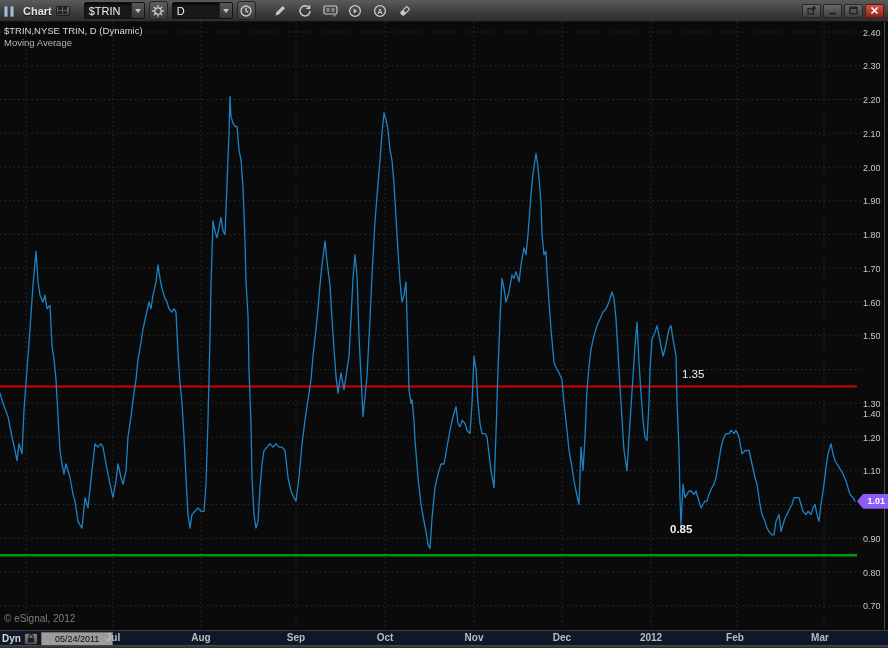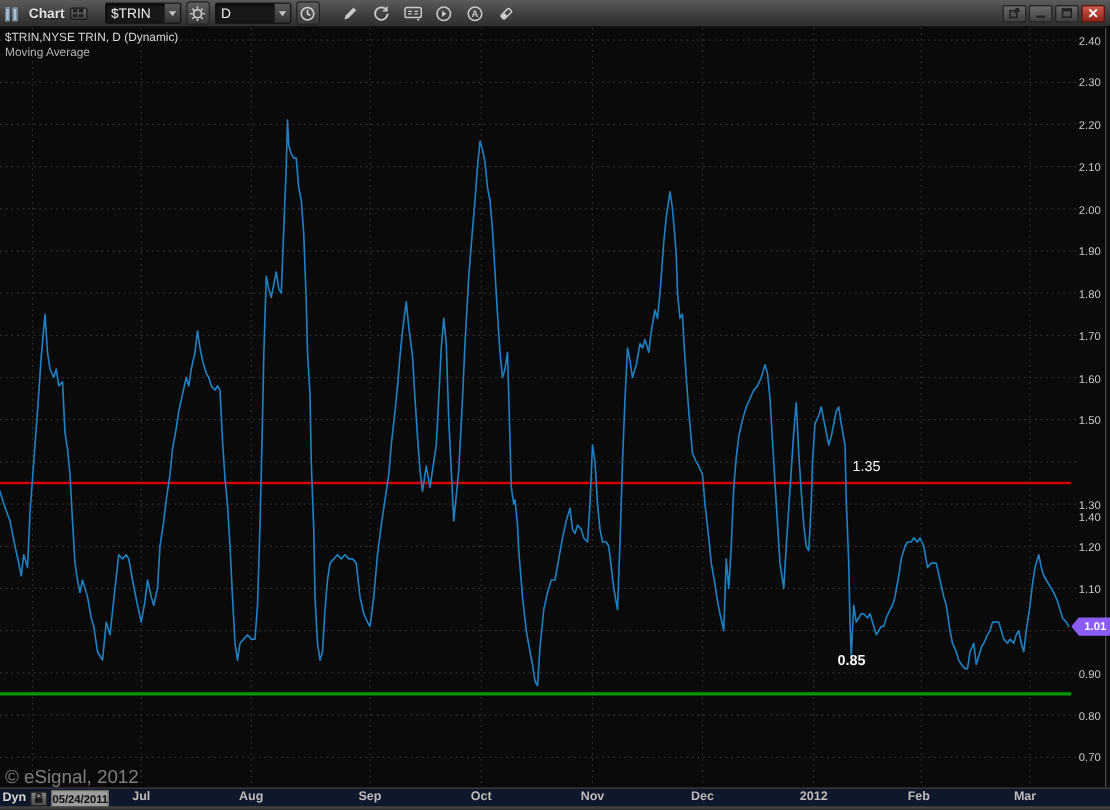--- a/index.html
+++ b/index.html
@@ -33,41 +33,41 @@
   .winbtns { display:flex; gap:2px; margin-right:4px; }
   .winbtn { width:19px; height:14px; border:1px solid #252525; border-radius:2px;
             background:linear-gradient(#6a6a6a,#404040); display:flex; align-items:center; justify-content:center; }
   .winbtn.close { background:linear-gradient(#d0584a,#8e2418); border-color:#5d150d; }
 
   
   svg.chart { position:absolute; left:0; top:0; z-index:1; }
   .overlay { position:absolute; z-index:5; }
   .title1 { left:4px; top:25px; color:#d8d8d8; font-size:9.5px; }
   .title2 { left:4px; top:37px; color:#b4b4b4; font-size:9.5px; }
-  .copyright { left:4px; top:613px; color:#7e7e7e; font-size:15px; }
+  .copyright { left:4px; top:613px; color:#7e7e7e; font-size:10px; }
   .hline-label { position:absolute; color:#f2f2f2; font-size:11.5px; z-index:6; }
 
   
   .yaxis { position:absolute; left:857px; top:22px; width:31px; height:608px; z-index:4; }
   .ytick { position:absolute; left:6px; color:#c9c9c9; font-size:9px; }
   .axis-border { position:absolute; left:884px; top:22px; width:1px; height:608px; background:#4a4a4a; z-index:4; }
   .price-tag { position:absolute; left:857px; width:31px; height:15px; background:#1377d4;
                clip-path:polygon(0 50%, 20% 0, 100% 0, 100% 100%, 20% 100%);
                color:#fff; font-size:9px; font-weight:bold; display:flex; align-items:center;
                justify-content:flex-end; padding-right:3px; z-index:7; }
 
   
   .bottombar { position:absolute; left:0; top:630px; width:888px; height:15px; background:#0f172a;
                border-top:1px solid #3f3f3f; z-index:20; }
   .bb-left { position:absolute; left:2px; top:0; height:15px; display:flex; align-items:center; gap:3px; }
   .bb-mode { color:#d6d6d6; font-size:10px; font-weight:bold; }
   .bb-lock { width:14px; height:12px; border-radius:2px; background:linear-gradient(#858585,#4d4d4d);
              border:1px solid #222; display:flex; align-items:center; justify-content:center; }
-  .bb-date { background:#9d9d9d; color:#0b0b0b; font-size:9px; font-weight:bold;
-             padding:1px 0; border:1px solid #6f6f6f; }
+  .bb-date { background:#9d9d9d; color:#0b0b0b; font-size:9px; font-weight:normal;
+             padding:1px 13px; border:1px solid #6f6f6f; }
   .month { position:absolute; top:1px; transform:translateX(-50%); color:#bcbcbc;
            font-size:10px; font-weight:bold; }
   .bottom-strip { position:absolute; left:0; top:645px; width:888px; height:3px;
                   background:linear-gradient(#4a4a4a,#2b2b2b); z-index:20; }
 </style>
 </head>
 <body>
 
 <div class="win">
 

